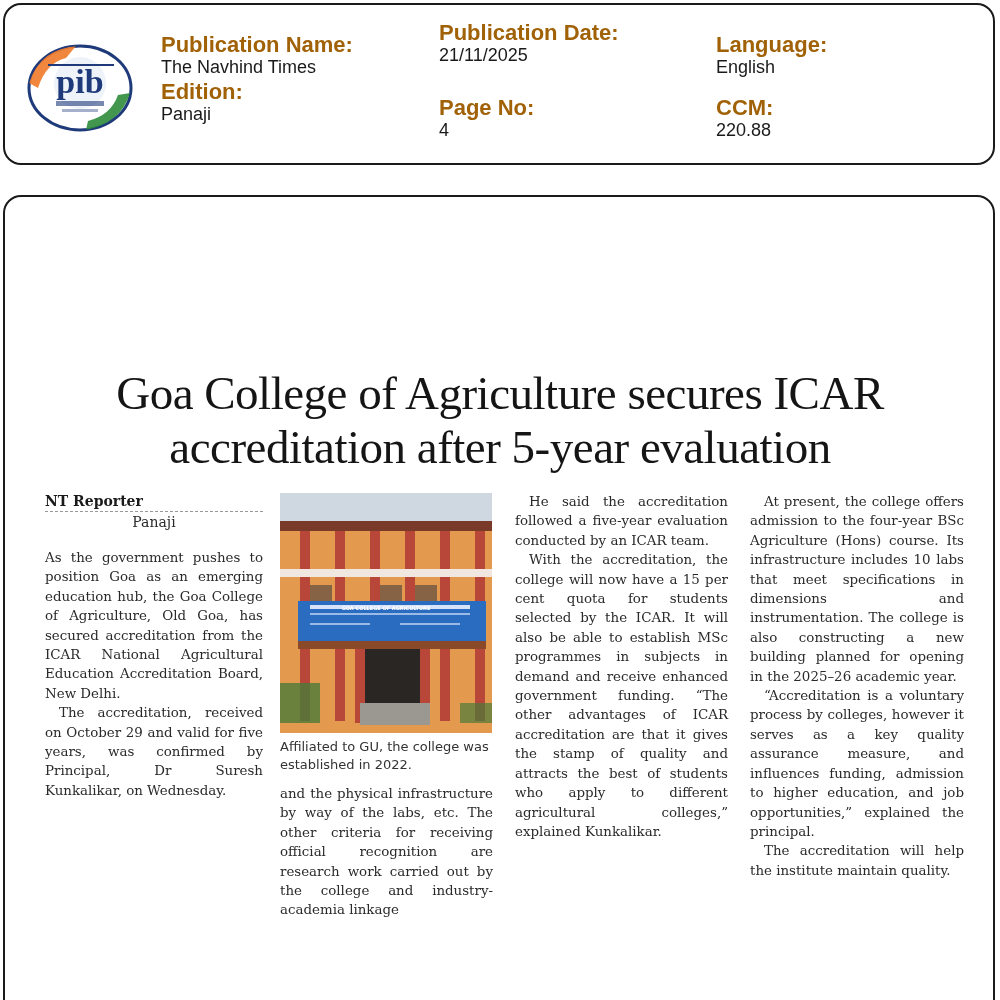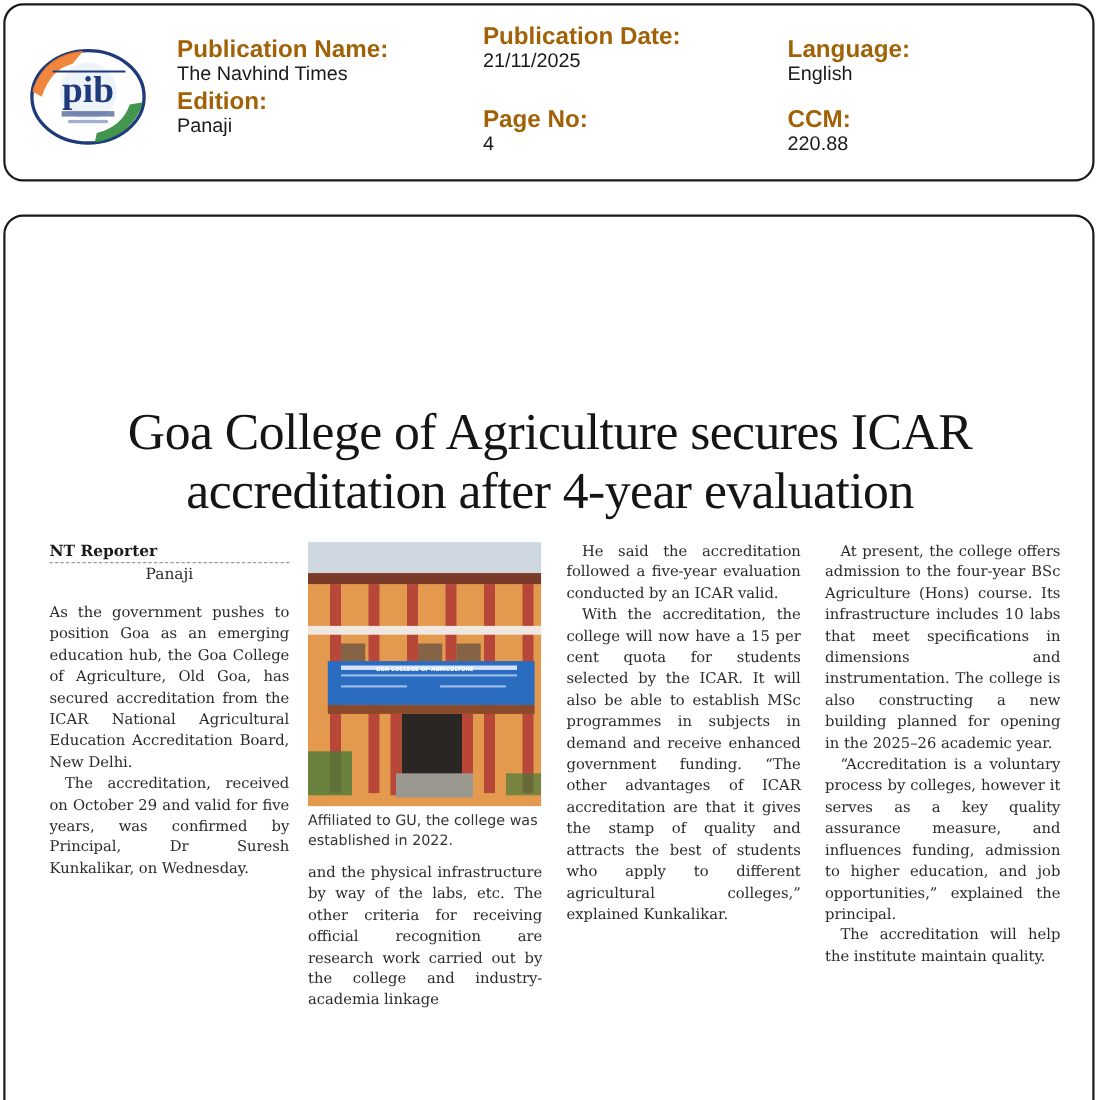--- a/index.html
+++ b/index.html
@@ -105,21 +105,21 @@
 </div>
 <div class="meta-field" style="left:716px; top:97px;">
   <div class="meta-label">CCM:</div>
   <div class="meta-value">220.88</div>
 </div>
 
 <div class="article-box"></div>
 
 <div class="headline">
   <div>Goa College of Agriculture secures ICAR</div>
-  <div>accreditation after 4-year evaluation</div>
+  <div>accreditation after 5-year evaluation</div>
 </div>
 
 <div class="col" style="left:45px;">
   <div class="byline">NT Reporter</div>
   <div class="dateline">Panaji</div>
   <p class="noindent">As the government pushes to position Goa as an emerging education hub, the Goa College of Agriculture, Old Goa, has secured accreditation from the ICAR National Agricultural Education Accreditation Board, New Delhi.</p>
   <p>The accreditation, received on October 29 and valid for five years, was confirmed by Principal, Dr Suresh Kunkalikar, on Wednesday.</p>
 </div>
 
 <div class="photo">
@@ -156,21 +156,21 @@
     <text x="106" y="117" text-anchor="middle" font-family="DejaVu Sans, sans-serif" font-size="5" fill="#ffffff" font-weight="bold">GOA COLLEGE OF AGRICULTURE</text>
   </svg>
 </div>
 <div class="caption">Affiliated to GU, the college was established in 2022.</div>
 
 <div class="col" style="left:280px; top:784px; width:213px;">
   <p class="noindent">and the physical infrastructure by way of the labs, etc. The other criteria for receiving official recognition are research work carried out by the college and industry-academia linkage</p>
 </div>
 
 <div class="col" style="left:515px; width:213px;">
-  <p>He said the accreditation followed a five-year evaluation conducted by an ICAR valid.</p>
+  <p>He said the accreditation followed a five-year evaluation conducted by an ICAR team.</p>
   <p>With the accreditation, the college will now have a 15 per cent quota for students selected by the ICAR. It will also be able to establish MSc programmes in subjects in demand and receive enhanced government funding. “The other advantages of ICAR accreditation are that it gives the stamp of quality and attracts the best of students who apply to different agricultural colleges,” explained Kunkalikar.</p>
 </div>
 
 <div class="col" style="left:750px; width:214px;">
   <p>At present, the college offers admission to the four-year BSc Agriculture (Hons) course. Its infrastructure includes 10 labs that meet specifications in dimensions and instrumentation. The college is also constructing a new building planned for opening in the 2025–26 academic year.</p>
   <p>“Accreditation is a voluntary process by colleges, however it serves as a key quality assurance measure, and influences funding, admission to higher education, and job opportunities,” explained the principal.</p>
   <p>The accreditation will help the institute maintain quality.</p>
 </div>
 
 </body></html>

